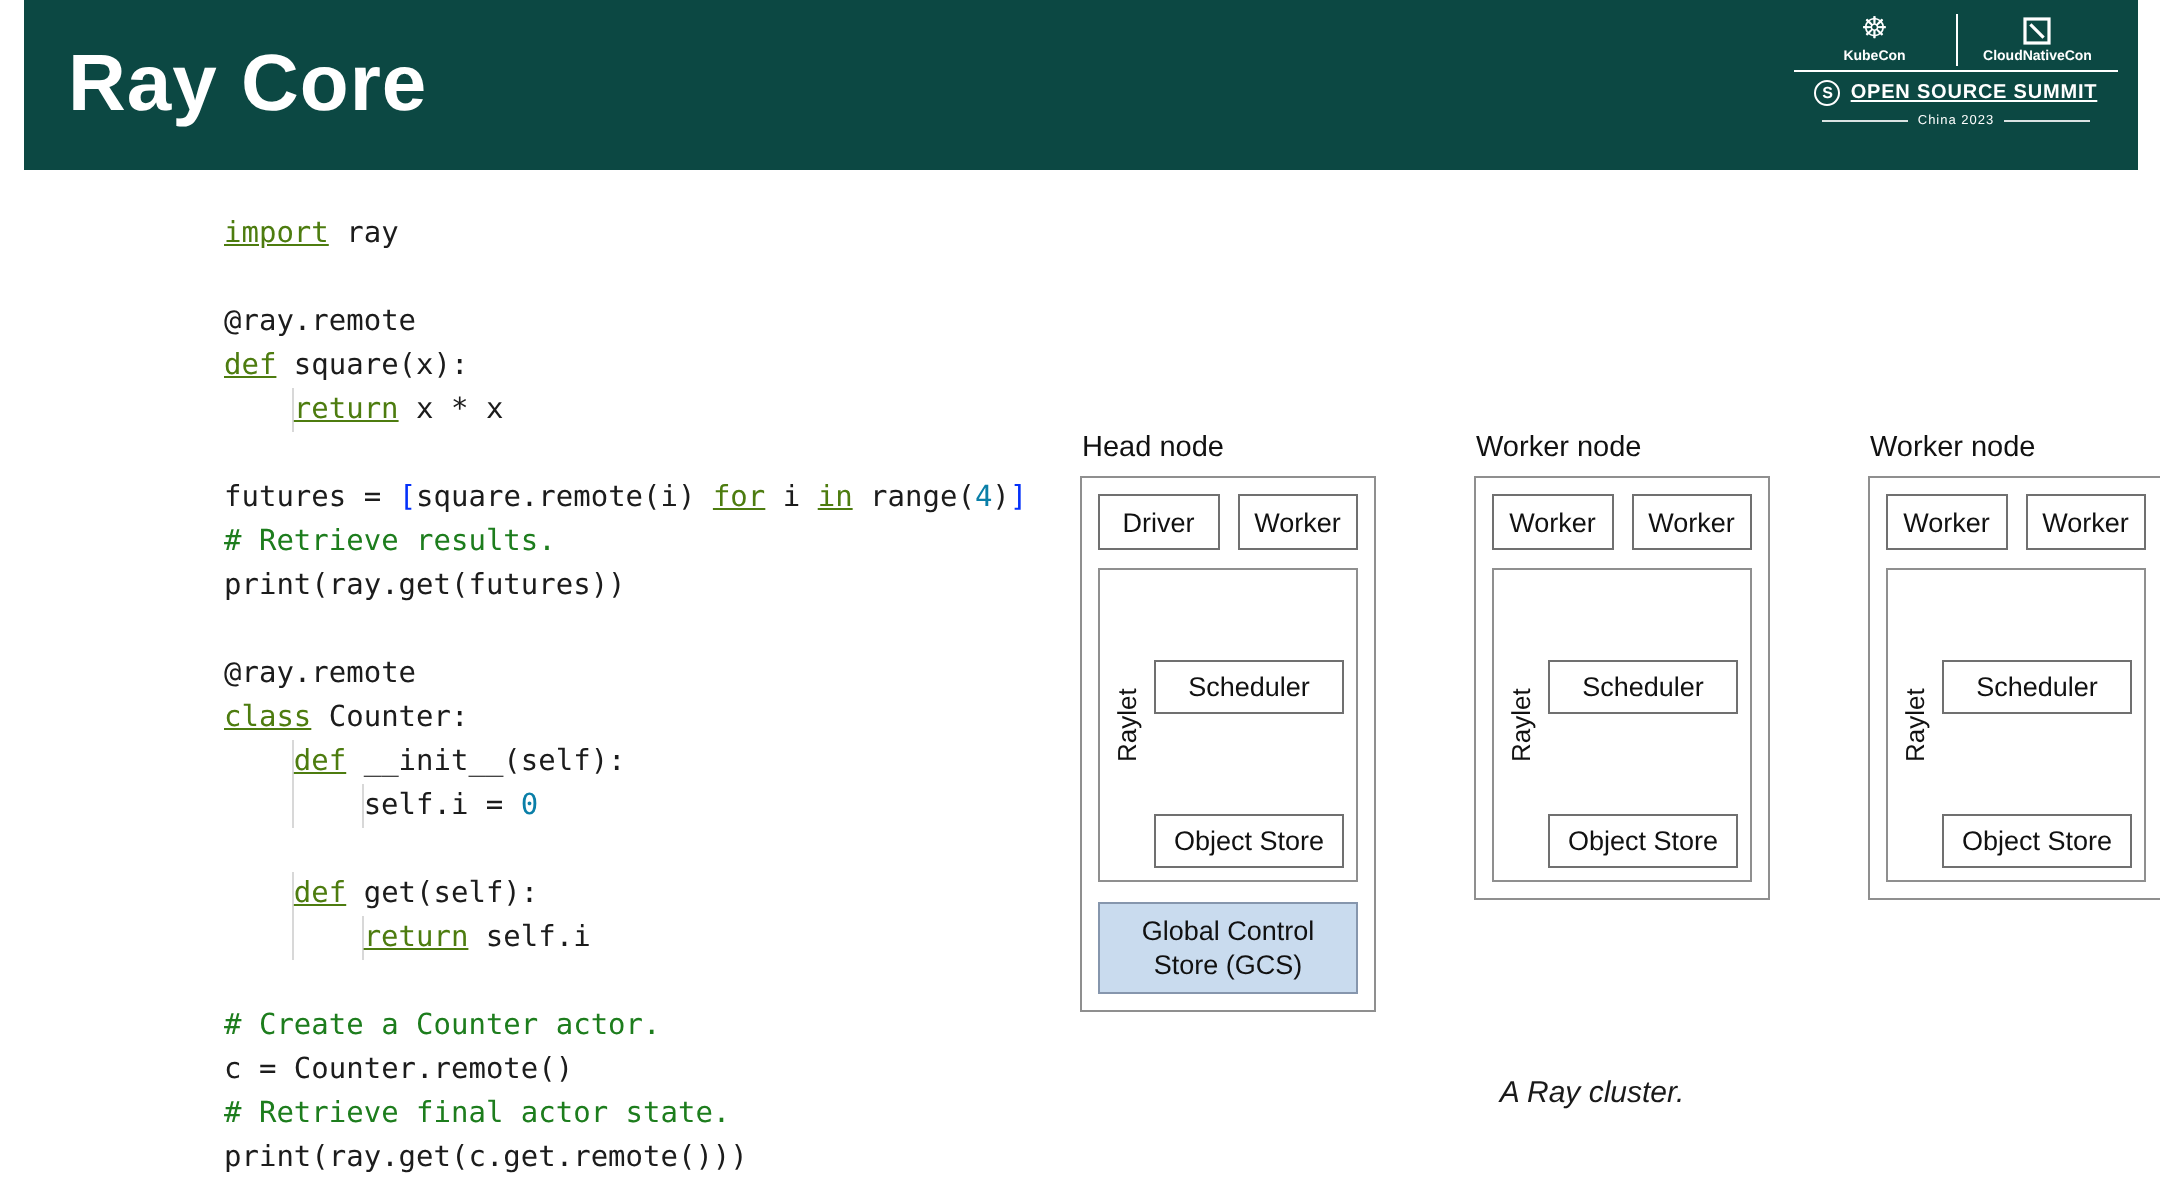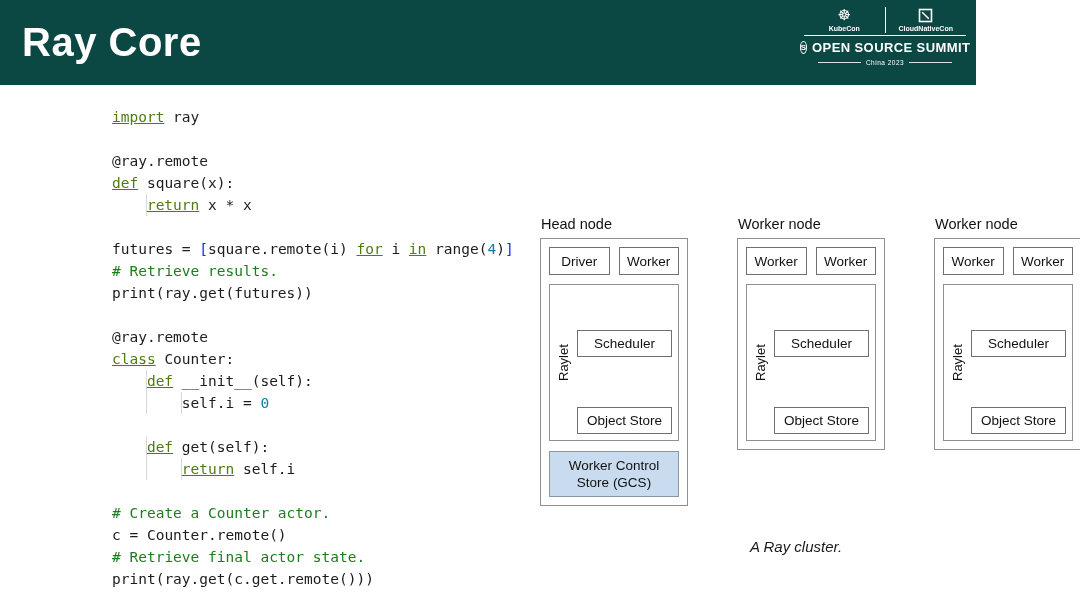--- a/index.html
+++ b/index.html
@@ -1,34 +1,34 @@
 <!DOCTYPE html>
 <html><head>
 <meta charset="utf-8">
 <style>
   html,body{margin:0;padding:0;background:#ffffff;}
   body{width:1080px;height:600px;font-family:"Liberation Sans",sans-serif;}
   .slide{position:relative;width:1080px;height:600px;overflow:hidden;background:#ffffff;}
 
   
-  .header{position:absolute;top:0;left:0;width:976px;height:85px;background:#0c4843;}
+  .header{position:absolute;top:0;left:12px;width:1057px;height:85px;background:#0c4843;}
   .title{position:absolute;left:22px;top:0;height:85px;display:flex;align-items:center;
          font-size:40px;font-weight:700;color:#ffffff;letter-spacing:.5px;}
   .logos{position:absolute;top:5px;right:10px;width:162px;color:#ffffff;}
   .logo-row{display:flex;align-items:stretch;}
   .logo-cell{flex:1;display:flex;flex-direction:column;align-items:center;padding:2px 0 3px;}
   .logo-sep{width:1px;background:#ffffff;margin:2px 0;}
   .wheel{font-size:15px;line-height:16px;}
   .cncf-icon{display:flex;align-items:center;height:16px;}
   .logo-label{font-size:7px;font-weight:700;margin-top:2px;white-space:nowrap;}
   .summit-row{border-top:1px solid #ffffff;display:flex;align-items:center;justify-content:center;
               gap:5px;padding:4px 0 2px;}
   .s-icon{width:13px;height:13px;border:1.4px solid #ffffff;border-radius:50%;display:flex;
           align-items:center;justify-content:center;font-size:8px;font-weight:700;box-sizing:border-box;}
-  .summit-label{font-size:13px;font-weight:700;letter-spacing:.4px;white-space:nowrap;}
+  .summit-label{font-size:10px;font-weight:700;letter-spacing:.4px;white-space:nowrap;text-decoration:underline;}
   .year-row{display:flex;align-items:center;gap:5px;padding:2px 14px 0;}
   .year-line{flex:1;height:1px;background:rgba(255,255,255,.85);}
   .year-label{font-size:6.5px;letter-spacing:.5px;white-space:nowrap;}
 
   
   .code{position:absolute;left:112px;top:106px;margin:0;white-space:pre;
         font-family:"DejaVu Sans Mono","Liberation Mono",monospace;
         font-size:14.5px;line-height:22px;color:#1c1c1c;}
   .code-line{height:22px;white-space:pre;}
   .ind{display:inline-block;width:4ch;height:22px;box-sizing:border-box;
@@ -104,21 +104,21 @@
               <div class="proc">Driver</div>
               <div class="proc">Worker</div>
             </div>
             <div class="raylet">
               <div class="raylet-label">Raylet</div>
               <div class="stack">
                 <div class="proc">Scheduler</div>
                 <div class="proc">Object Store</div>
               </div>
             </div>
-            <div class="gcs">Worker Control Store (GCS)</div>
+            <div class="gcs">Global Control Store (GCS)</div>
           </div>
         </div>
         <div class="node">
           <div class="node-title">Worker node</div>
           <div class="node-box">
             <div class="proc-row">
               <div class="proc">Worker</div>
               <div class="proc">Worker</div>
             </div>
             <div class="raylet">

